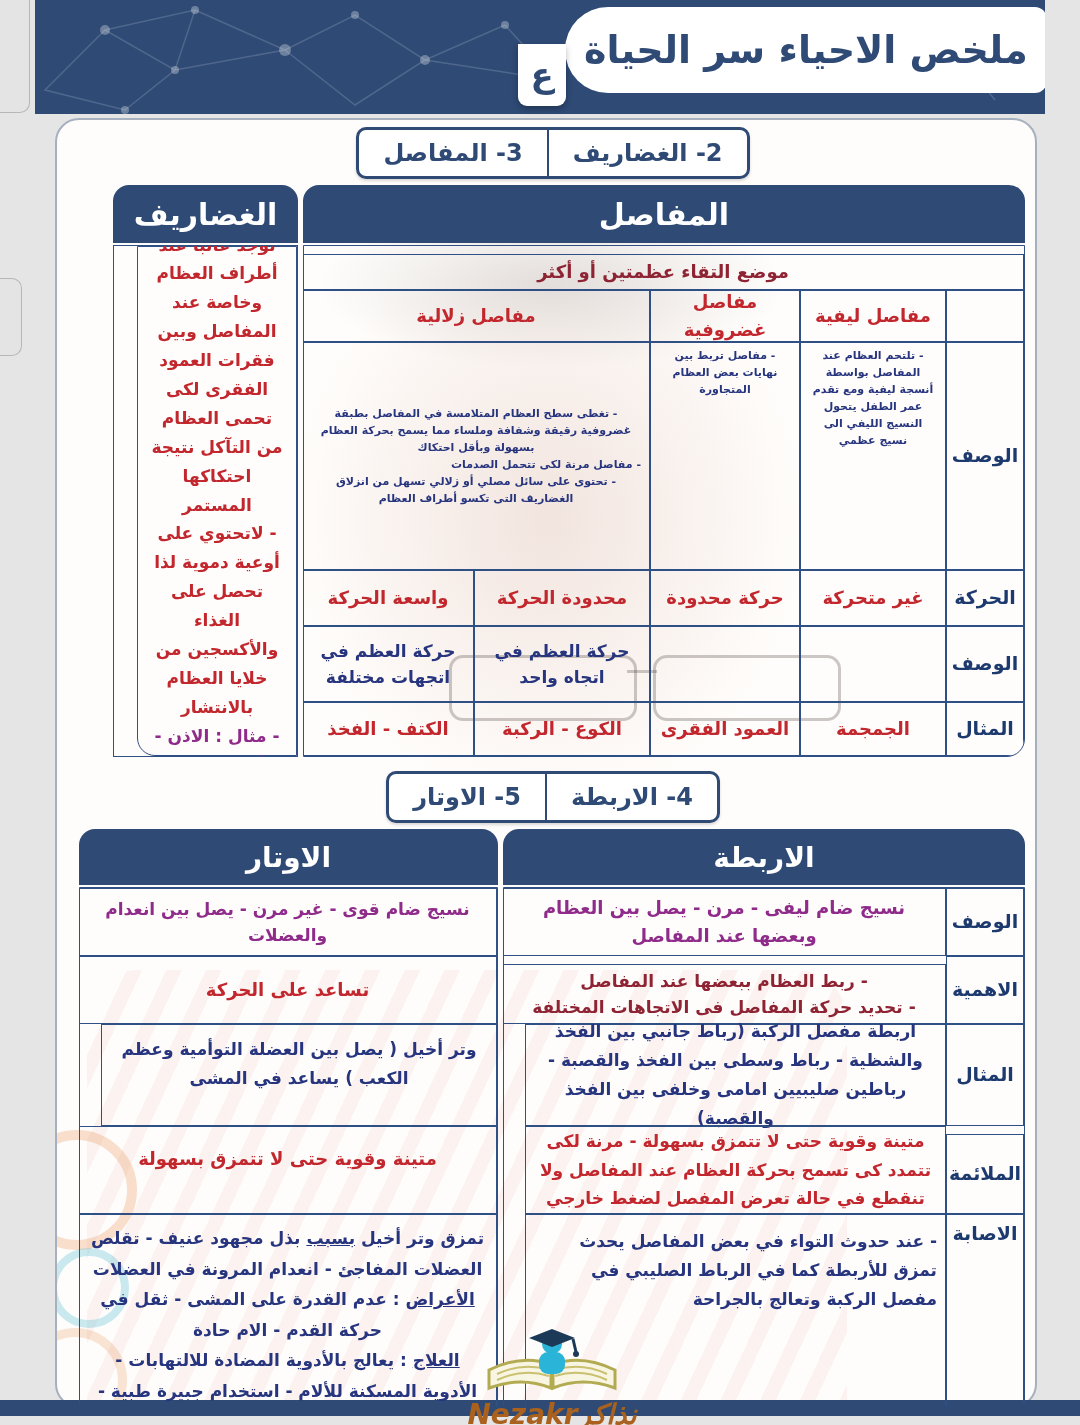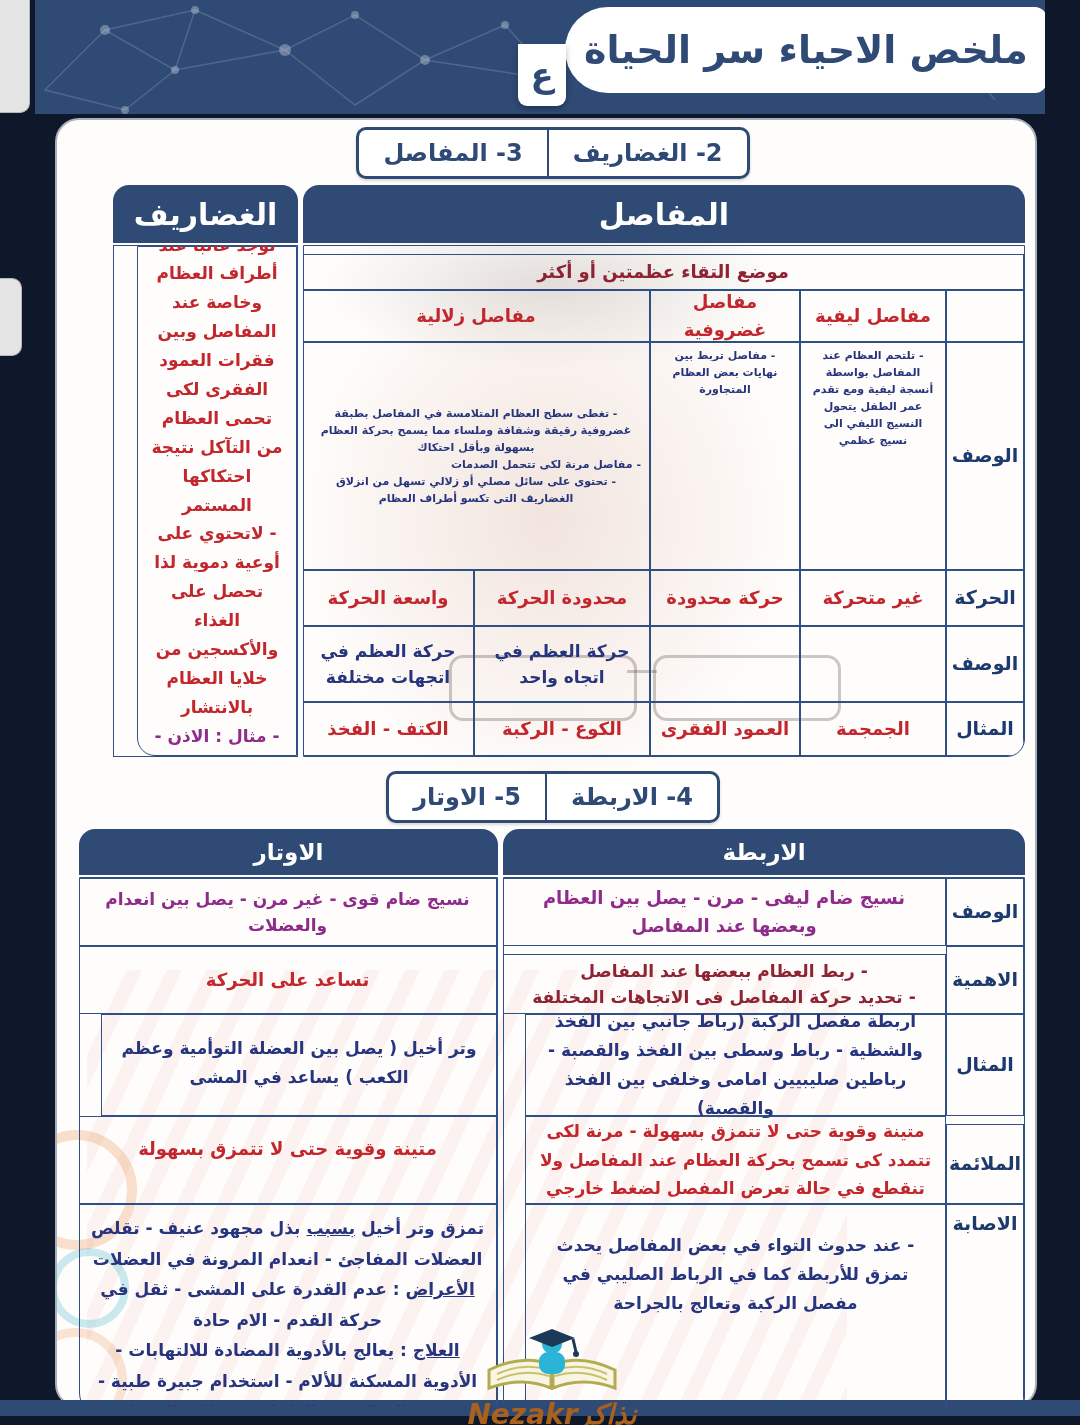--- a/index.html
+++ b/index.html
@@ -1,17 +1,17 @@
 <!DOCTYPE html>
 <html dir="rtl" lang="ar"><head>
 <meta charset="utf-8">
 <style>
   html,body{margin:0;padding:0;}
   body{font-family:"DejaVu Sans","Liberation Sans",sans-serif;font-weight:700;}
-  .stage{position:relative;width:1080px;height:1425px;background:#0f172a;overflow:hidden;}
+  .stage{position:relative;width:1080px;height:1425px;background:#e5e5e5;overflow:hidden;}
 
   
   .banner{position:absolute;left:35px;top:0;width:1010px;height:114px;background:#2e4a75;overflow:hidden;}
   .banner svg{position:absolute;left:0;top:0;}
   .title-pill{position:absolute;right:-2px;top:7px;width:482px;height:86px;background:#ffffff;
     border-radius:46px 13px 13px 46px;display:flex;align-items:center;justify-content:center;z-index:2;}
   .title-pill .txt{color:#2e4a75;font-size:38px;letter-spacing:-1px;}
   .pill-arc{position:absolute;left:-18px;top:2px;width:64px;height:82px;border:4px solid #2e4a75;
     border-radius:50%;border-right-color:transparent;border-top-color:transparent;border-bottom-color:transparent;z-index:1;}
   .ain-tab{position:absolute;left:518px;top:44px;width:48px;height:62px;background:#ffffff;z-index:3;
@@ -46,21 +46,21 @@
     border-radius:10px;color:#2e4a75;font-size:24px;box-shadow:0 2px 3px rgba(0,0,0,.15);}
   .badge .bcell{padding:9px 24px;display:flex;align-items:center;}
   .badge .bcell + .bcell{border-right:2px solid #2e4a75;}
   .badge2{margin-top:14px;}
 
   
   .tblwrap{display:flex;gap:5px;margin-top:6px;}
   .hbar{background:#2e4a75;color:#ffffff;display:flex;align-items:center;justify-content:center;
     border-radius:16px 16px 0 0;margin-bottom:2px;}
   .hbar1{height:58px;font-size:30px;}
-  .hbar2{height:46px;font-size:23px;}
+  .hbar2{height:56px;font-size:28px;}
   .tbody{border:1px solid #2f5084;overflow:hidden;}
   .cell{border:1px solid #2f5084;display:flex;align-items:center;justify-content:center;
     text-align:center;padding:4px 8px;box-sizing:border-box;line-height:1.55;}
   .cell.top{align-items:flex-start;}
   .cell.colstack{flex-direction:column;justify-content:center;}
 
   
   .joints-block{width:722px;}
   .jgrid{display:grid;grid-template-columns:78px 146px 150px 176px 172px;grid-template-rows:44px 52px 228px 56px 76px 54px;}
   .jbody{border-radius:0 0 18px 0;}
@@ -216,32 +216,32 @@
                 <p>- تحديد حركة المفاصل فى الاتجاهات المختلفة</p>
               </div>
 
               <div class="cell label">المثال</div>
               <div class="cell navy fs17 lh17">اربطة مفصل الركبة (رباط جانبي بين الفخذ والشظية - رباط وسطى بين الفخذ والقصبة - رباطين صليبيين امامى وخلفى بين الفخذ والقصبة)</div>
 
               <div class="cell label maroon">الملائمة</div>
               <div class="cell red fs17 lh17">متينة وقوية حتى لا تتمزق بسهولة - مرنة لكى تتمدد كى تسمح بحركة العظام عند المفاصل ولا تنقطع في حالة تعرض المفصل لضغط خارجي</div>
 
               <div class="cell label top" style="">الاصابة</div>
-              <div class="cell navy fs17 top lh17" style="padding-top:26px;">- عند حدوث التواء في بعض المفاصل يحدث تمزق للأربطة كما في الرباط الصليبي في مفصل الركبة وتعالج بالجراحة</div>
+              <div class="cell navy fs17 top lh17" style="padding-top:12px;text-align:right;">- عند حدوث التواء في بعض المفاصل يحدث تمزق للأربطة كما في الرباط الصليبي في مفصل الركبة وتعالج بالجراحة</div>
             </div>
           </div>
         </div>
 
         <div class="ten-block">
           <div class="hbar hbar2">الاوتار</div>
           <div class="tbody tbody2">
             <div class="tgrid">
               <div class="cell purple fs17">نسيج ضام قوى - غير مرن - يصل بين انعدام والعضلات</div>
               <div class="cell red fs18">تساعد على الحركة</div>
-              <div class="cell navy fs17 top lh17" style="padding-top:19px;">وتر أخيل ( يصل بين العضلة التوأمية وعظم الكعب ) يساعد في المشى</div>
+              <div class="cell navy fs17 top lh17" style="padding-top:10px;">وتر أخيل ( يصل بين العضلة التوأمية وعظم الكعب ) يساعد في المشى</div>
               <div class="cell red fs18 top" style="padding-top:18px;">متينة وقوية حتى لا تتمزق بسهولة</div>
               <div class="cell navy fs17 top lh18" style="display:block;text-align:center;padding-top:8px;">
                 <span>تمزق وتر أخيل </span><span class="u">بسبب</span><span> بذل مجهود عنيف - تقلص العضلات المفاجئ - انعدام المرونة في العضلات</span><br>
                 <span class="u">الأعراض</span><span> : عدم القدرة على المشى - ثقل في حركة القدم - الام حادة</span><br>
                 <span class="u">العلاج</span><span> : يعالج بالأدوية المضادة للالتهابات - الأدوية المسكنة للألام - استخدام جبيرة طبية - في حالة التمزق الكامل : - يعالج بالتدخل الجراحي</span>
               </div>
             </div>
           </div>
         </div>
       </div>

